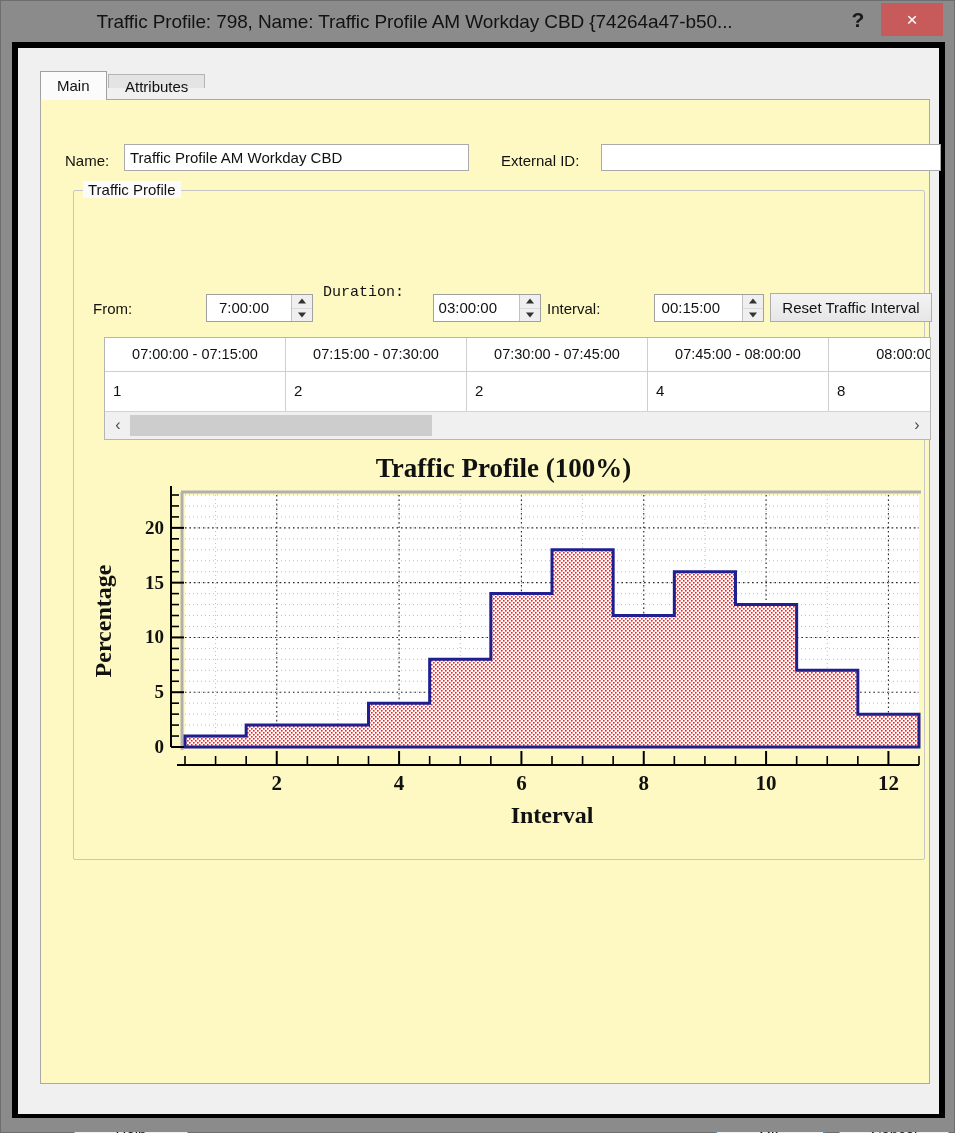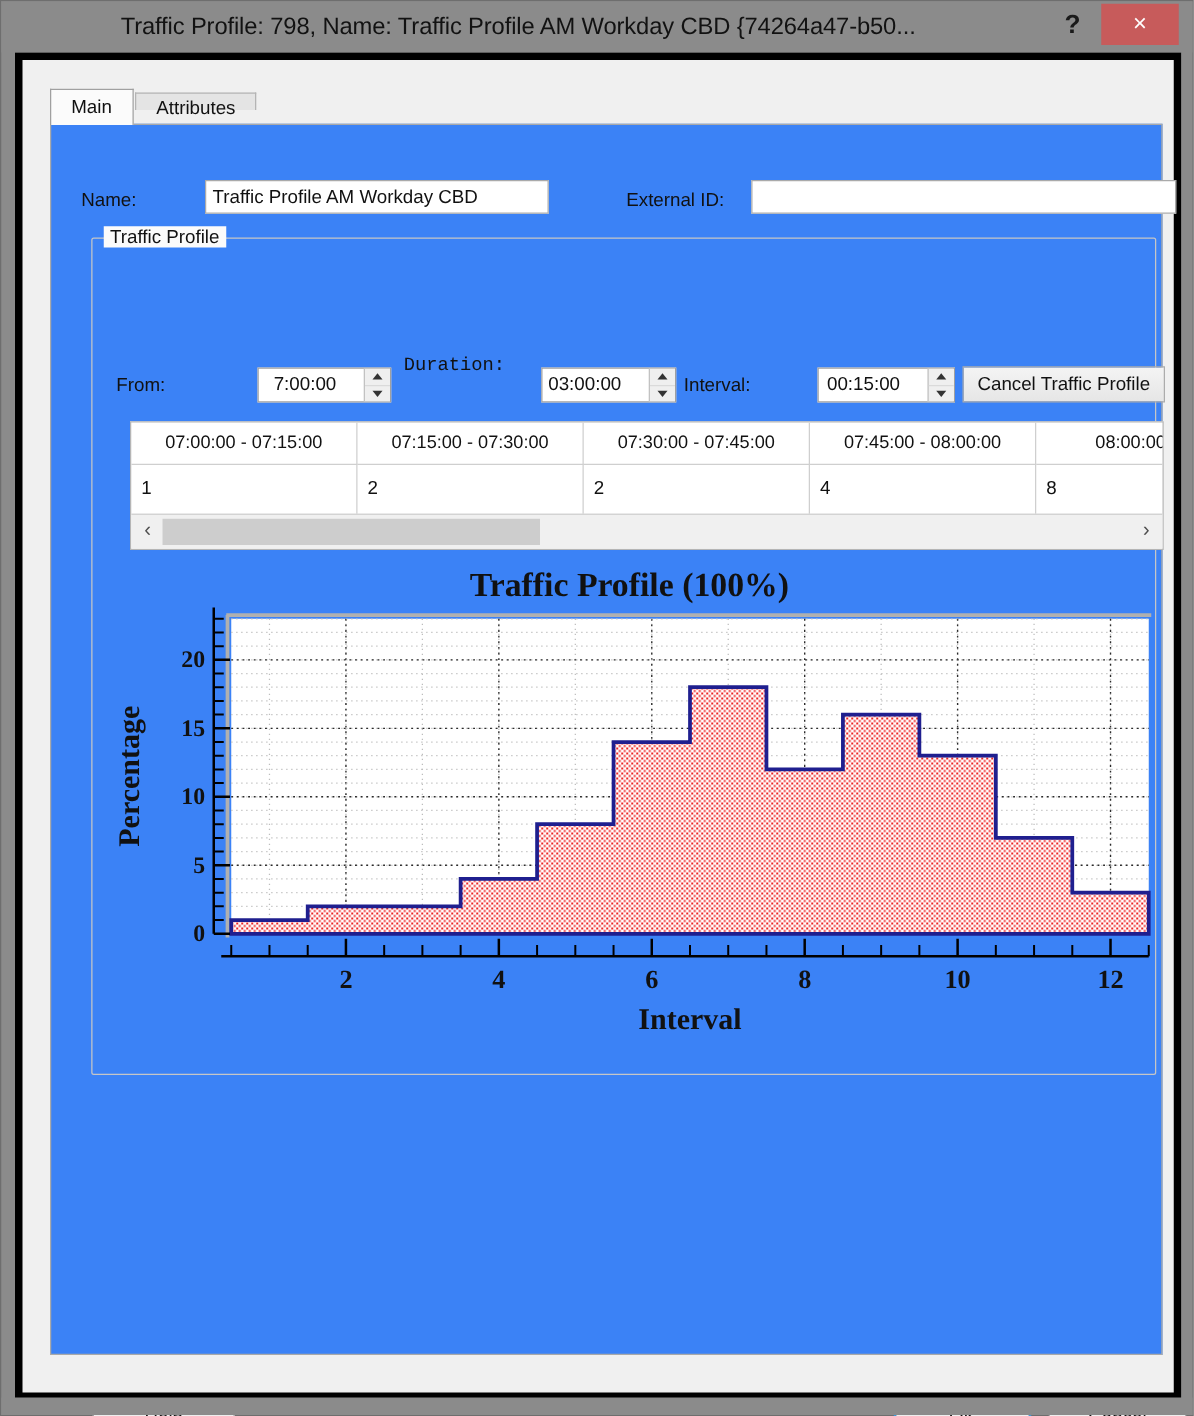--- a/index.html
+++ b/index.html
@@ -103,21 +103,21 @@
     border-color: #a0a0a0;
     z-index: 3;
   }
   .tab-main { left: 0; }
   .tab-attr { left: 68px; }
 
   .tabpanel {
     position: absolute;
     left: 22px; top: 51px;
     width: 890px; height: 985px;
-    background: #3b82f6;
+    background: #fef9c3;
     border: 1px solid #a9a9a9;
   }
 
   
   .lbl {
     position: absolute;
     font-size: 15px;
     color: #111;
     white-space: nowrap;
   }
@@ -125,21 +125,21 @@
     position: absolute;
     background: #ffffff;
     border: 1px solid #aaaaaa;
     font-size: 15px;
     color: #111;
     padding: 0 5px;
     font-family: "Liberation Sans", sans-serif;
     outline: none;
   }
   .lbl-name { left: 24px; top: 52px; }
-  .inp-name { left: 83px; top: 44px; width: 275px; height: 27px; margin-left: 40px; }
+  .inp-name { left: 83px; top: 44px; width: 345px; height: 27px; }
   .lbl-extid { left: 460px; top: 52px; }
   .inp-extid { left: 560px; top: 44px; width: 340px; height: 27px; }
 
   
   .groupbox {
     position: absolute;
     left: 32px; top: 90px;
     width: 852px; height: 670px;
     border: 1px solid #c6c6c6;
     border-radius: 2px;
@@ -379,21 +379,21 @@
 
       <div class="lbl lbl-int">Interval:</div>
       <div class="spin-wrap sp-int">
         <div class="spin-val">00:15:00</div>
         <div class="spin-btns">
           <div class="spin-up"></div>
           <div class="spin-dn"></div>
         </div>
       </div>
 
-      <div class="btn btn-reset">Cancel Traffic Profile</div>
+      <div class="btn btn-reset">Reset Traffic Interval</div>
 
       <div class="grid">
         <div class="grid-header" id="grid-header">
               <div class="hcell">07:00:00 - 07:15:00</div>
               <div class="hcell">07:15:00 - 07:30:00</div>
               <div class="hcell">07:30:00 - 07:45:00</div>
               <div class="hcell">07:45:00 - 08:00:00</div>
               <div class="hcell">08:00:00 - 08</div>
             </div>
         <div class="grid-body" id="grid-body">

